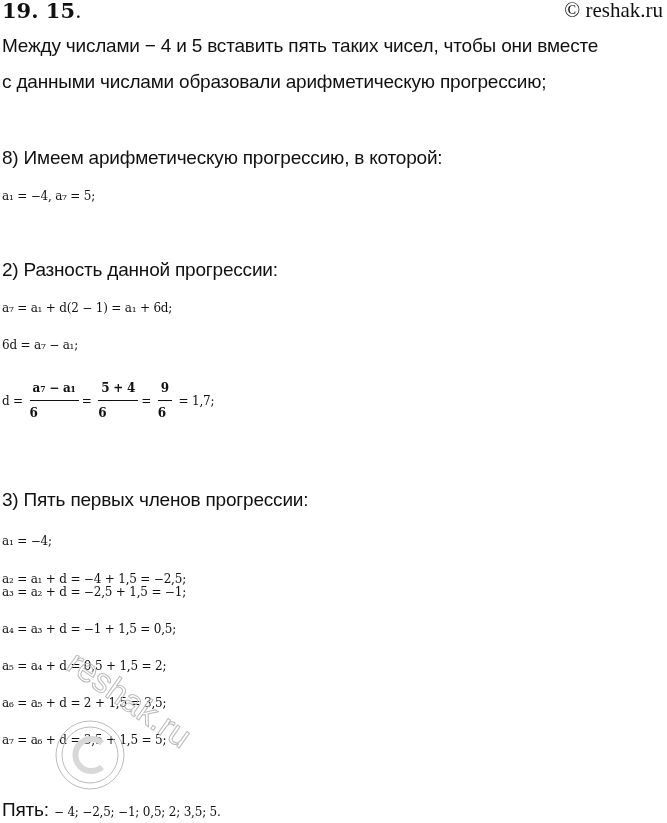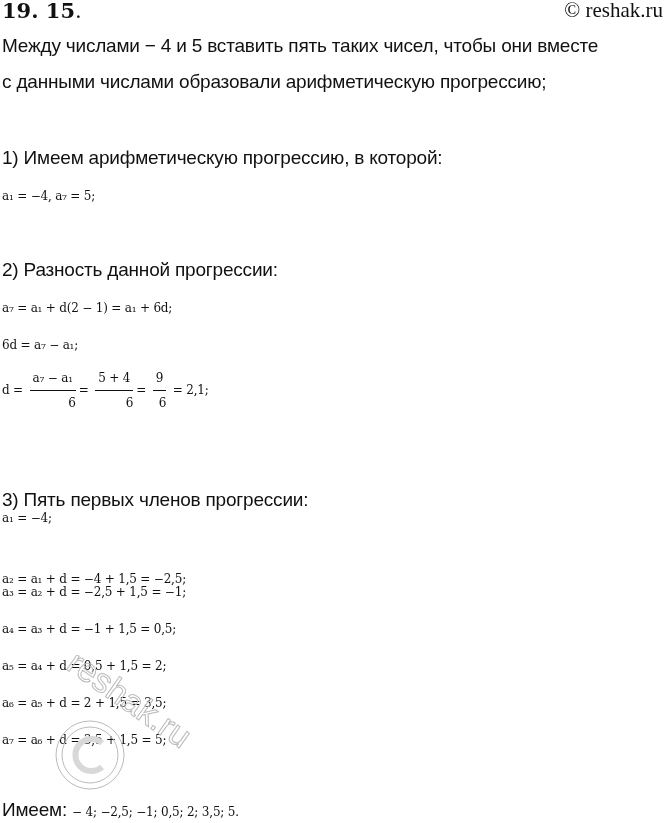--- a/index.html
+++ b/index.html
@@ -23,74 +23,75 @@
     font-family: "DejaVu Serif", "Liberation Serif", serif;
     font-size: 21px; font-weight: bold;
   }
   .title .dot { font-weight: normal; }
   .copyright {
     position: absolute; right: 4px; top: -2px;
     font-family: "Liberation Serif", "DejaVu Serif", serif;
     font-size: 21px;
   }
   .frac {
-    display: inline-block; vertical-align: middle; text-align: right;
-    margin: 0 3px;
+    display: inline-block; vertical-align: middle; text-align: left;
+    margin: 11px 3px;
+    font-weight: bold;
   }
   .frac .num { display: block; padding: 0 3px 1px 3px; border-bottom: 1.3px solid #111; line-height: 22px; }
   .frac .den { display: block; line-height: 24px; }
   .watermark {
     position: absolute; left: 40px; top: 655px; width: 150px; height: 140px;
     pointer-events: none;
   }
 </style>
 </head>
 <body>
 
 <div class="title"><span>19. 15</span><span class="dot">.</span></div>
 <div class="copyright">© reshak.ru</div>
 
 <div class="line" style="top:34px">Между числами  − 4 и 5 вставить пять таких чисел, чтобы они вместе</div>
 <div class="line" style="top:70px">с данными числами образовали арифметическую прогрессию;</div>
 
-<div class="line" style="top:146px">1) Имеем арифметическую прогрессию, в которой:</div>
+<div class="line" style="top:146px">8) Имеем арифметическую прогрессию, в которой:</div>
 <div class="line math" style="top:184px">a₁ = −4,  a₇ = 5;</div>
 
 <div class="line" style="top:258px">2) Разность данной прогрессии:</div>
 <div class="line math" style="top:296px">a₇ = a₁ + d(2 − 1) = a₁ + 6d;</div>
 <div class="line math" style="top:333px">6d = a₇ − a₁;</div>
 
 <div class="line math" style="top:366px; line-height:48px">
   <span>d =</span>
   <span class="frac">
     <span class="num">a₇ − a₁</span>
     <span class="den">6</span>
   </span>=
   <span class="frac">
     <span class="num">5 + 4</span>
     <span class="den">6</span>
   </span>=
   <span class="frac">
     <span class="num">9</span>
     <span class="den">6</span>
   </span>
-  <span>= 2,1;</span>
+  <span>= 1,7;</span>
 </div>
 
 <div class="line" style="top:488px">3) Пять первых членов прогрессии:</div>
-<div class="line math" style="top:506px">a₁ = −4;</div>
+<div class="line math" style="top:529px">a₁ = −4;</div>
 <div class="line math" style="top:567px">a₂ = a₁ + d = −4 + 1,5 = −2,5;</div>
 <div class="line math" style="top:580px">a₃ = a₂ + d = −2,5 + 1,5 = −1;</div>
 <div class="line math" style="top:617px">a₄ = a₃ + d = −1 + 1,5 = 0,5;</div>
 <div class="line math" style="top:654px">a₅ = a₄ + d = 0,5 + 1,5 = 2;</div>
 <div class="line math" style="top:691px">a₆ = a₅ + d = 2 + 1,5 = 3,5;</div>
 <div class="line math" style="top:728px">a₇ = a₆ + d = 3,5 + 1,5 = 5;</div>
 
 <div class="line" style="top:798px">
-  <span>Имеем:</span>
+  <span>Пять:</span>
   <span class="math">− 4;  −2,5;  −1;  0,5;  2;  3,5;  5.</span>
 </div>
 
 <svg class="watermark" viewBox="0 0 150 140">
   <g fill="none" stroke="#bbbbbb" stroke-width="1">
     <circle cx="50" cy="100" r="34"></circle>
     <circle cx="50" cy="100" r="28"></circle>
     <path d="M62 88 A16 16 0 1 0 62 112" stroke-width="6" stroke="#d8d8d8"></path>
   </g>
   <text x="10" y="40" transform="rotate(35 60 50)" font-family="Liberation Sans, sans-serif" font-size="34" fill="none" stroke="#bbbbbb" stroke-width="1">reshak.ru</text>

